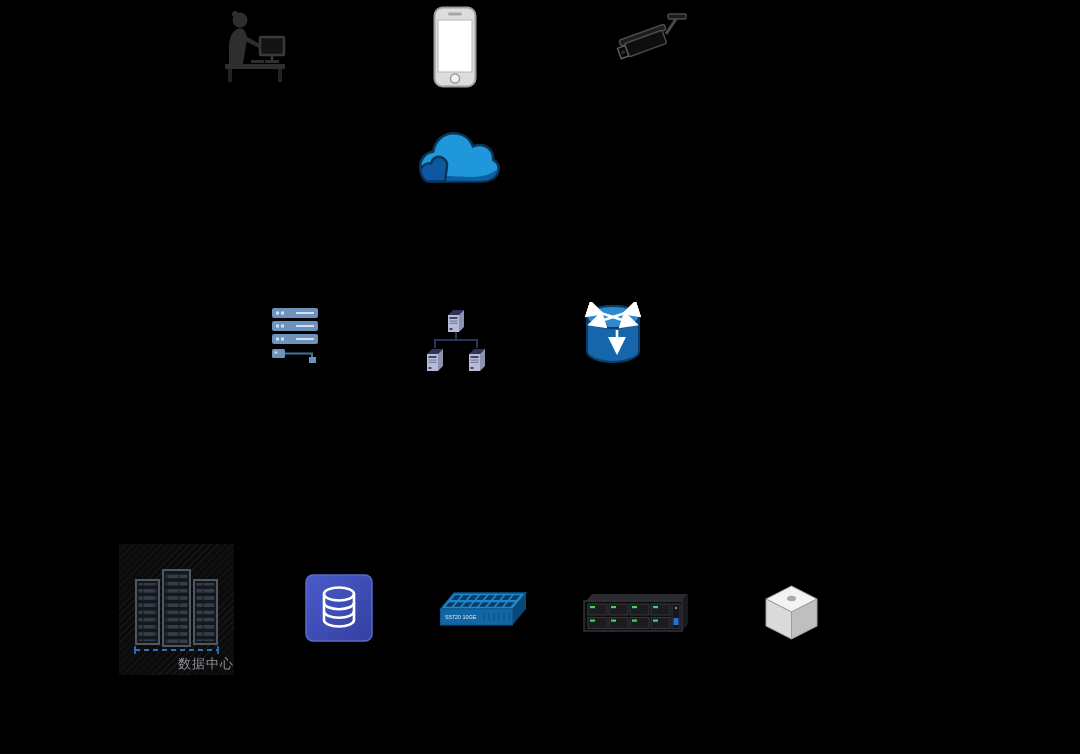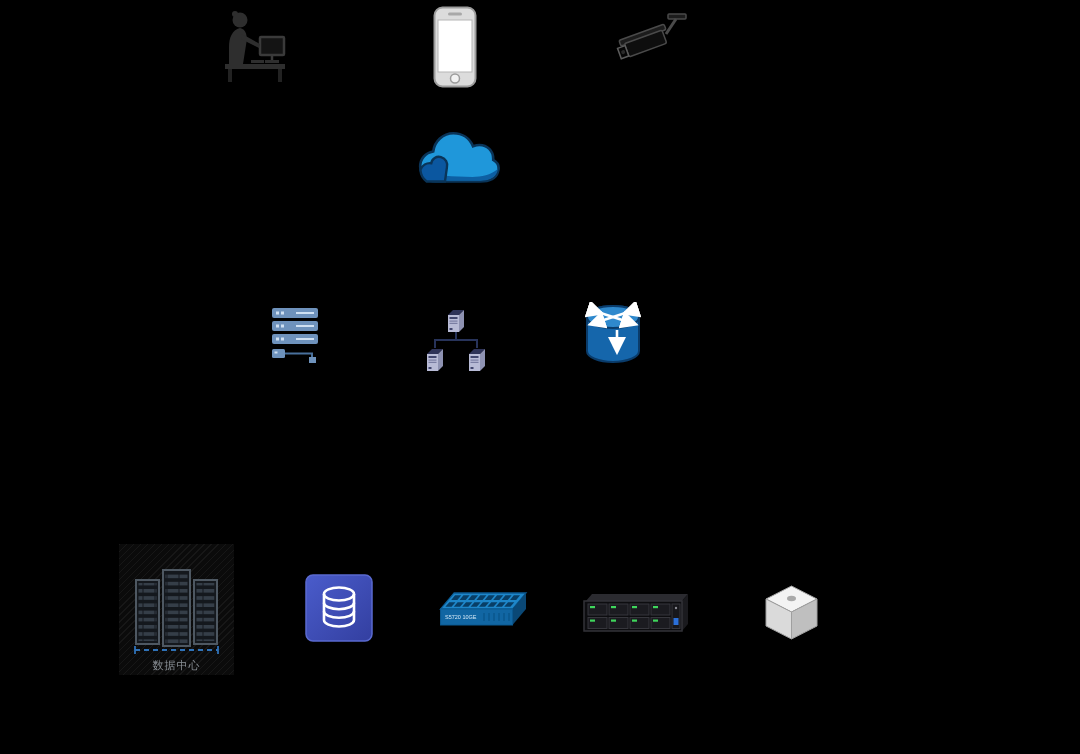--- a/index.html
+++ b/index.html
@@ -23,21 +23,21 @@
   #n-dc      { left: 119px; top: 544px; width: 115px; height: 131px;
                background-color: #0b0b0b;
                background-image: repeating-linear-gradient(135deg, rgba(255,255,255,0.05) 0 1px, transparent 1px 5px); }
   #n-db      { left: 305px; top: 574px; }
   #n-switch  { left: 439px; top: 587px; }
   #n-rack    { left: 582px; top: 591px; }
   #n-cube    { left: 760px; top: 581px; }
 
   .dc-caption {
     position: absolute; left: 0; right: 0; bottom: 2px;
-    text-align: center; font-size: 11px; letter-spacing: 1px;
+    text-align: right; font-size: 13px; letter-spacing: 1px;
     color: #8b9197; font-family: "Liberation Sans", sans-serif;
   }
 </style>
 </head>
 <body>
 
 <div class="canvas">
 
   <div class="node" id="n-person">
     <svg width="84" height="84" viewBox="0 0 84 84">

